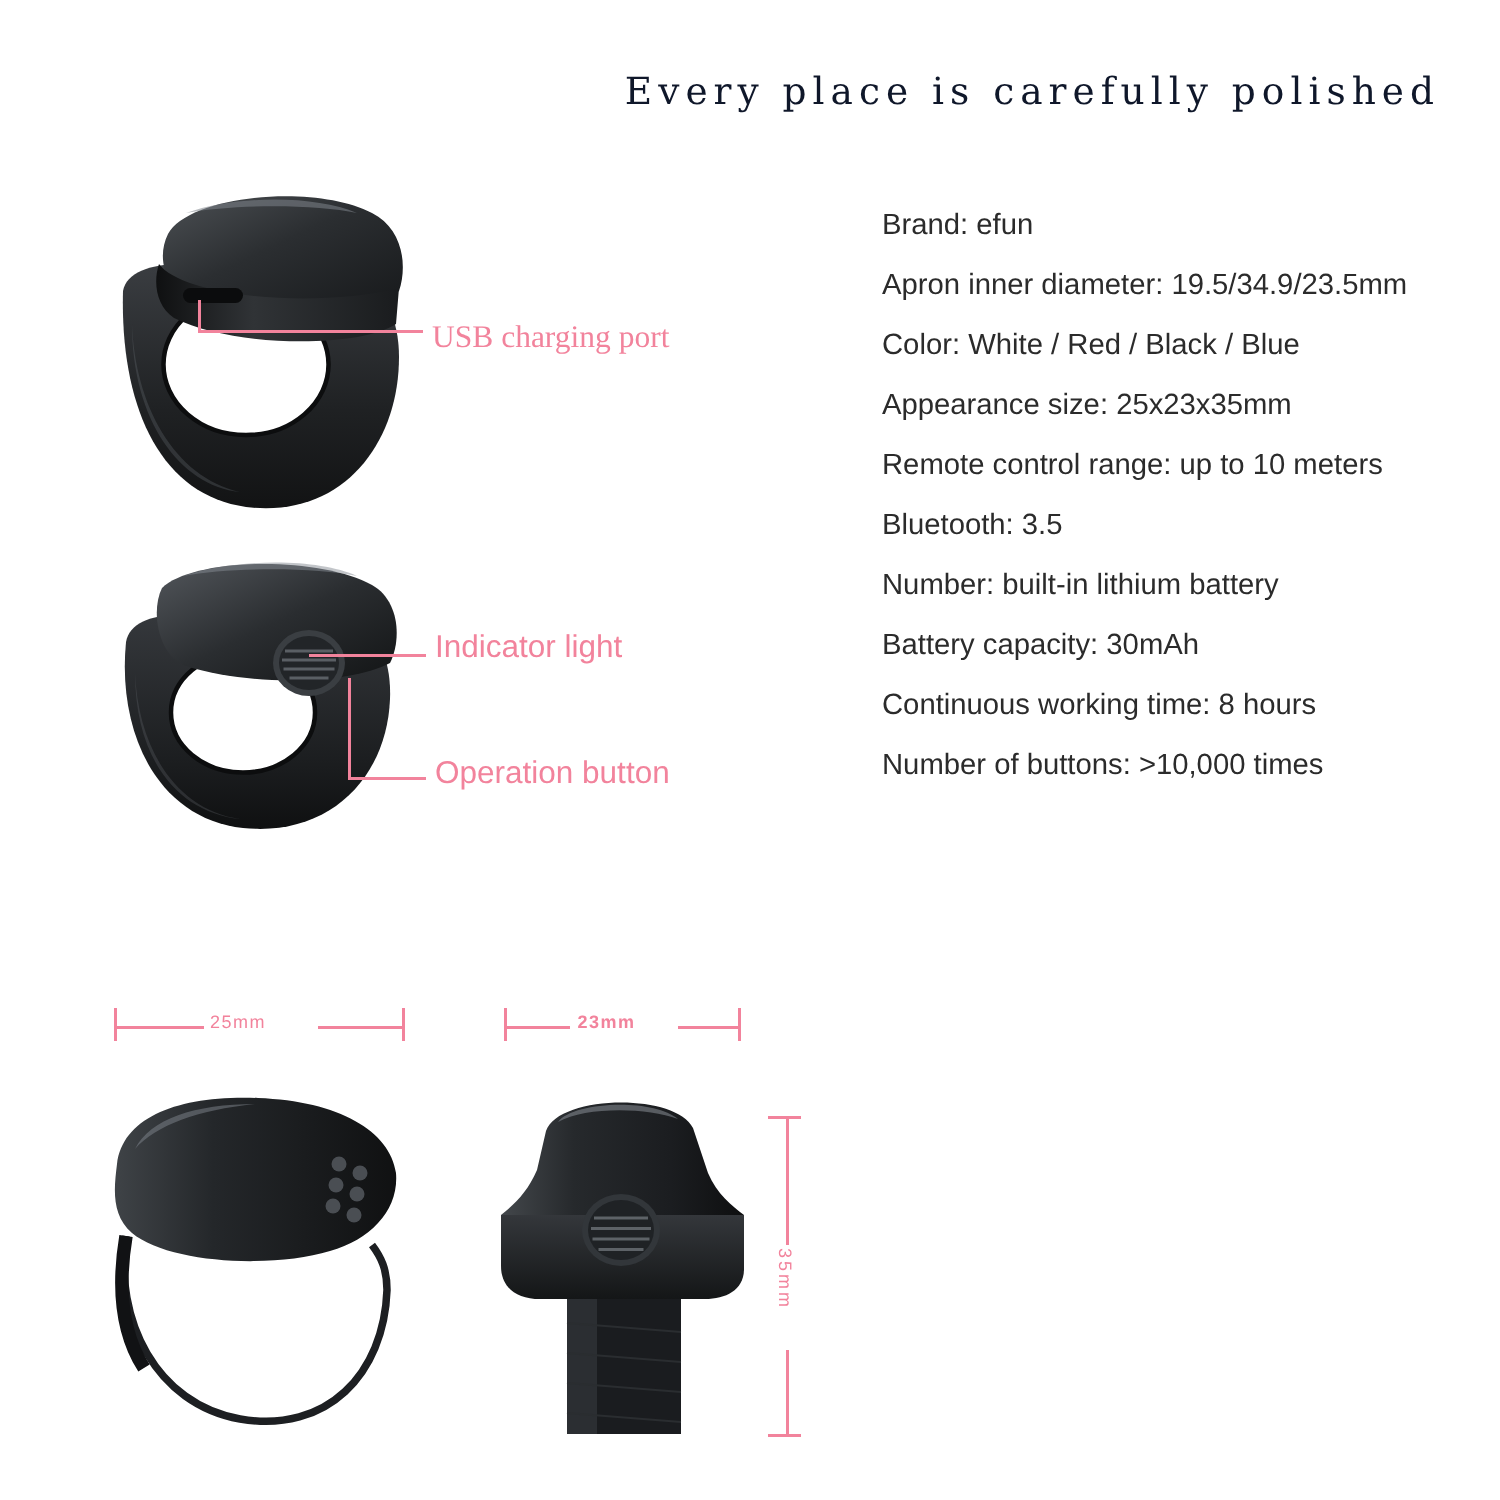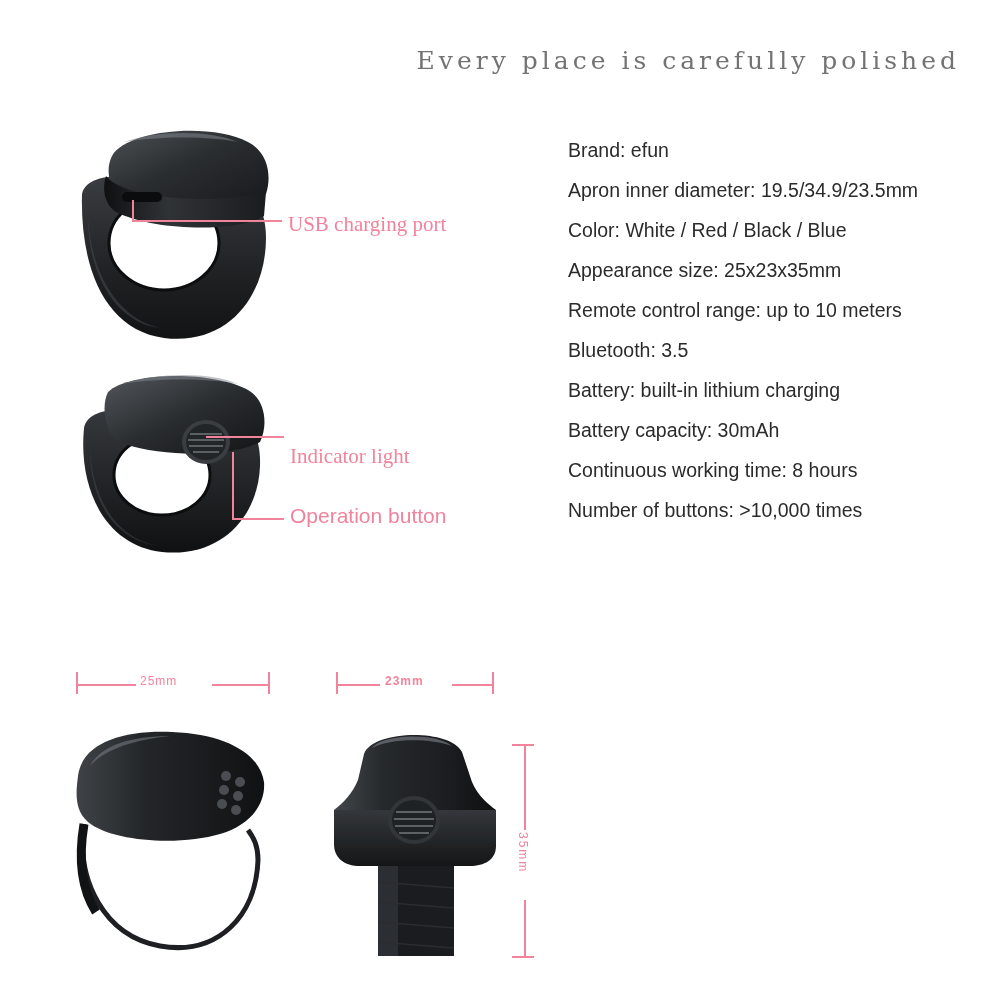--- a/index.html
+++ b/index.html
@@ -17,47 +17,47 @@
   }
 
   
   .headline {
     position: absolute;
     top: 46px;
     right: 40px;
     font-family: "DejaVu Serif", serif;
     font-size: 25px;
     letter-spacing: 4px;
-    color: #737373;
+    color: #0f172a;
     white-space: nowrap;
   }
 
   
   .specs {
     position: absolute;
-    left: 568px;
+    left: 588px;
     top: 130px;
     width: 410px;
   }
   .spec-line {
     font-size: 19.5px;
     color: #2b2b2b;
     line-height: 40px;
     white-space: nowrap;
   }
 
   
   .callout {
     position: absolute;
     color: #f2839c;
     font-size: 21px;
     white-space: nowrap;
   }
   #callout-usb   { left: 288px; top: 212px; font-family: Liberation Serif, serif; }
-  #callout-ind   { left: 290px; top: 444px; font-family: Liberation Serif, serif; }
+  #callout-ind   { left: 290px; top: 420px; }
   #callout-op    { left: 290px; top: 504px; }
 
   .leader {
     position: absolute;
     background: #f2839c;
     height: 1.5px;
   }
   .leader-v {
     position: absolute;
     background: #f2839c;
@@ -287,17 +287,17 @@
 <div class="dim-bar-v" style="left:524px; top:900px; height:57px;"></div>
 <div class="dim-label vertical" style="left:516px; top:832px;">35mm</div>
 
 <div class="specs">
   <div class="spec-line">Brand: efun</div>
   <div class="spec-line">Apron inner diameter: 19.5/34.9/23.5mm</div>
   <div class="spec-line">Color: White / Red / Black / Blue</div>
   <div class="spec-line">Appearance size: 25x23x35mm</div>
   <div class="spec-line">Remote control range: up to 10 meters</div>
   <div class="spec-line">Bluetooth: 3.5</div>
-  <div class="spec-line">Battery: built-in lithium charging</div>
+  <div class="spec-line">Number: built-in lithium battery</div>
   <div class="spec-line">Battery capacity: 30mAh</div>
   <div class="spec-line">Continuous working time: 8 hours</div>
   <div class="spec-line">Number of buttons: &gt;10,000 times</div>
 </div>
 
 </body></html>

